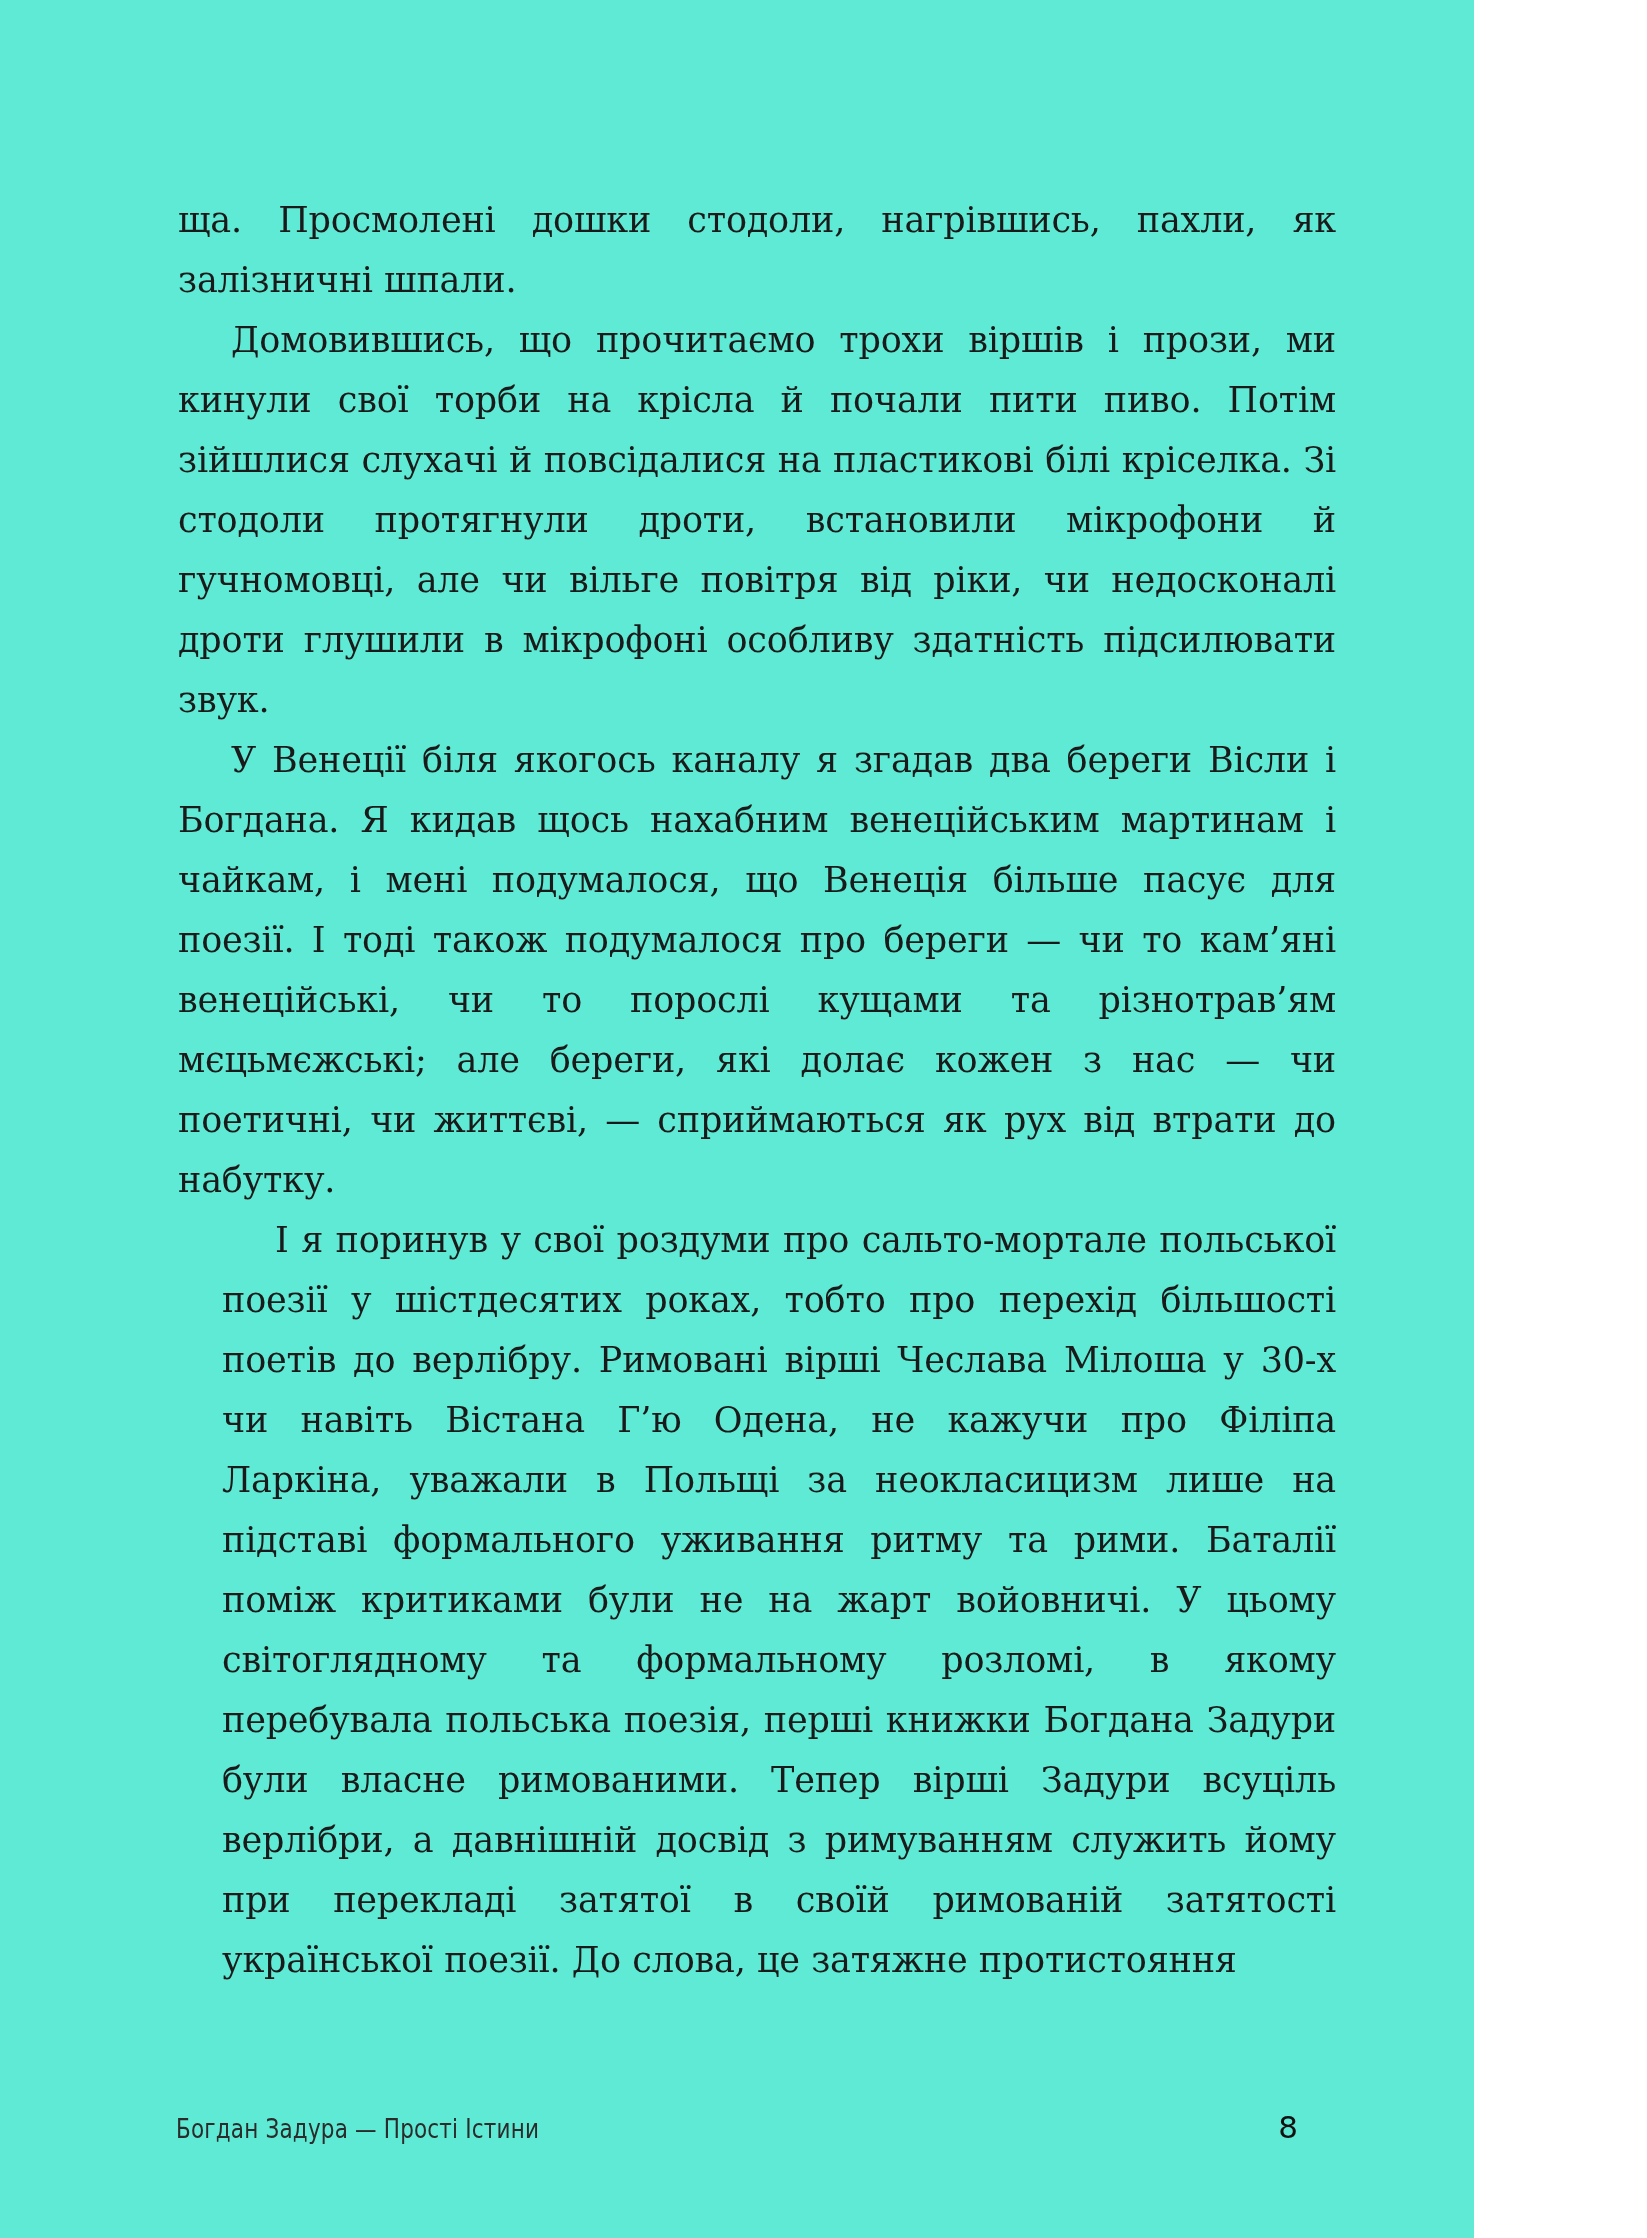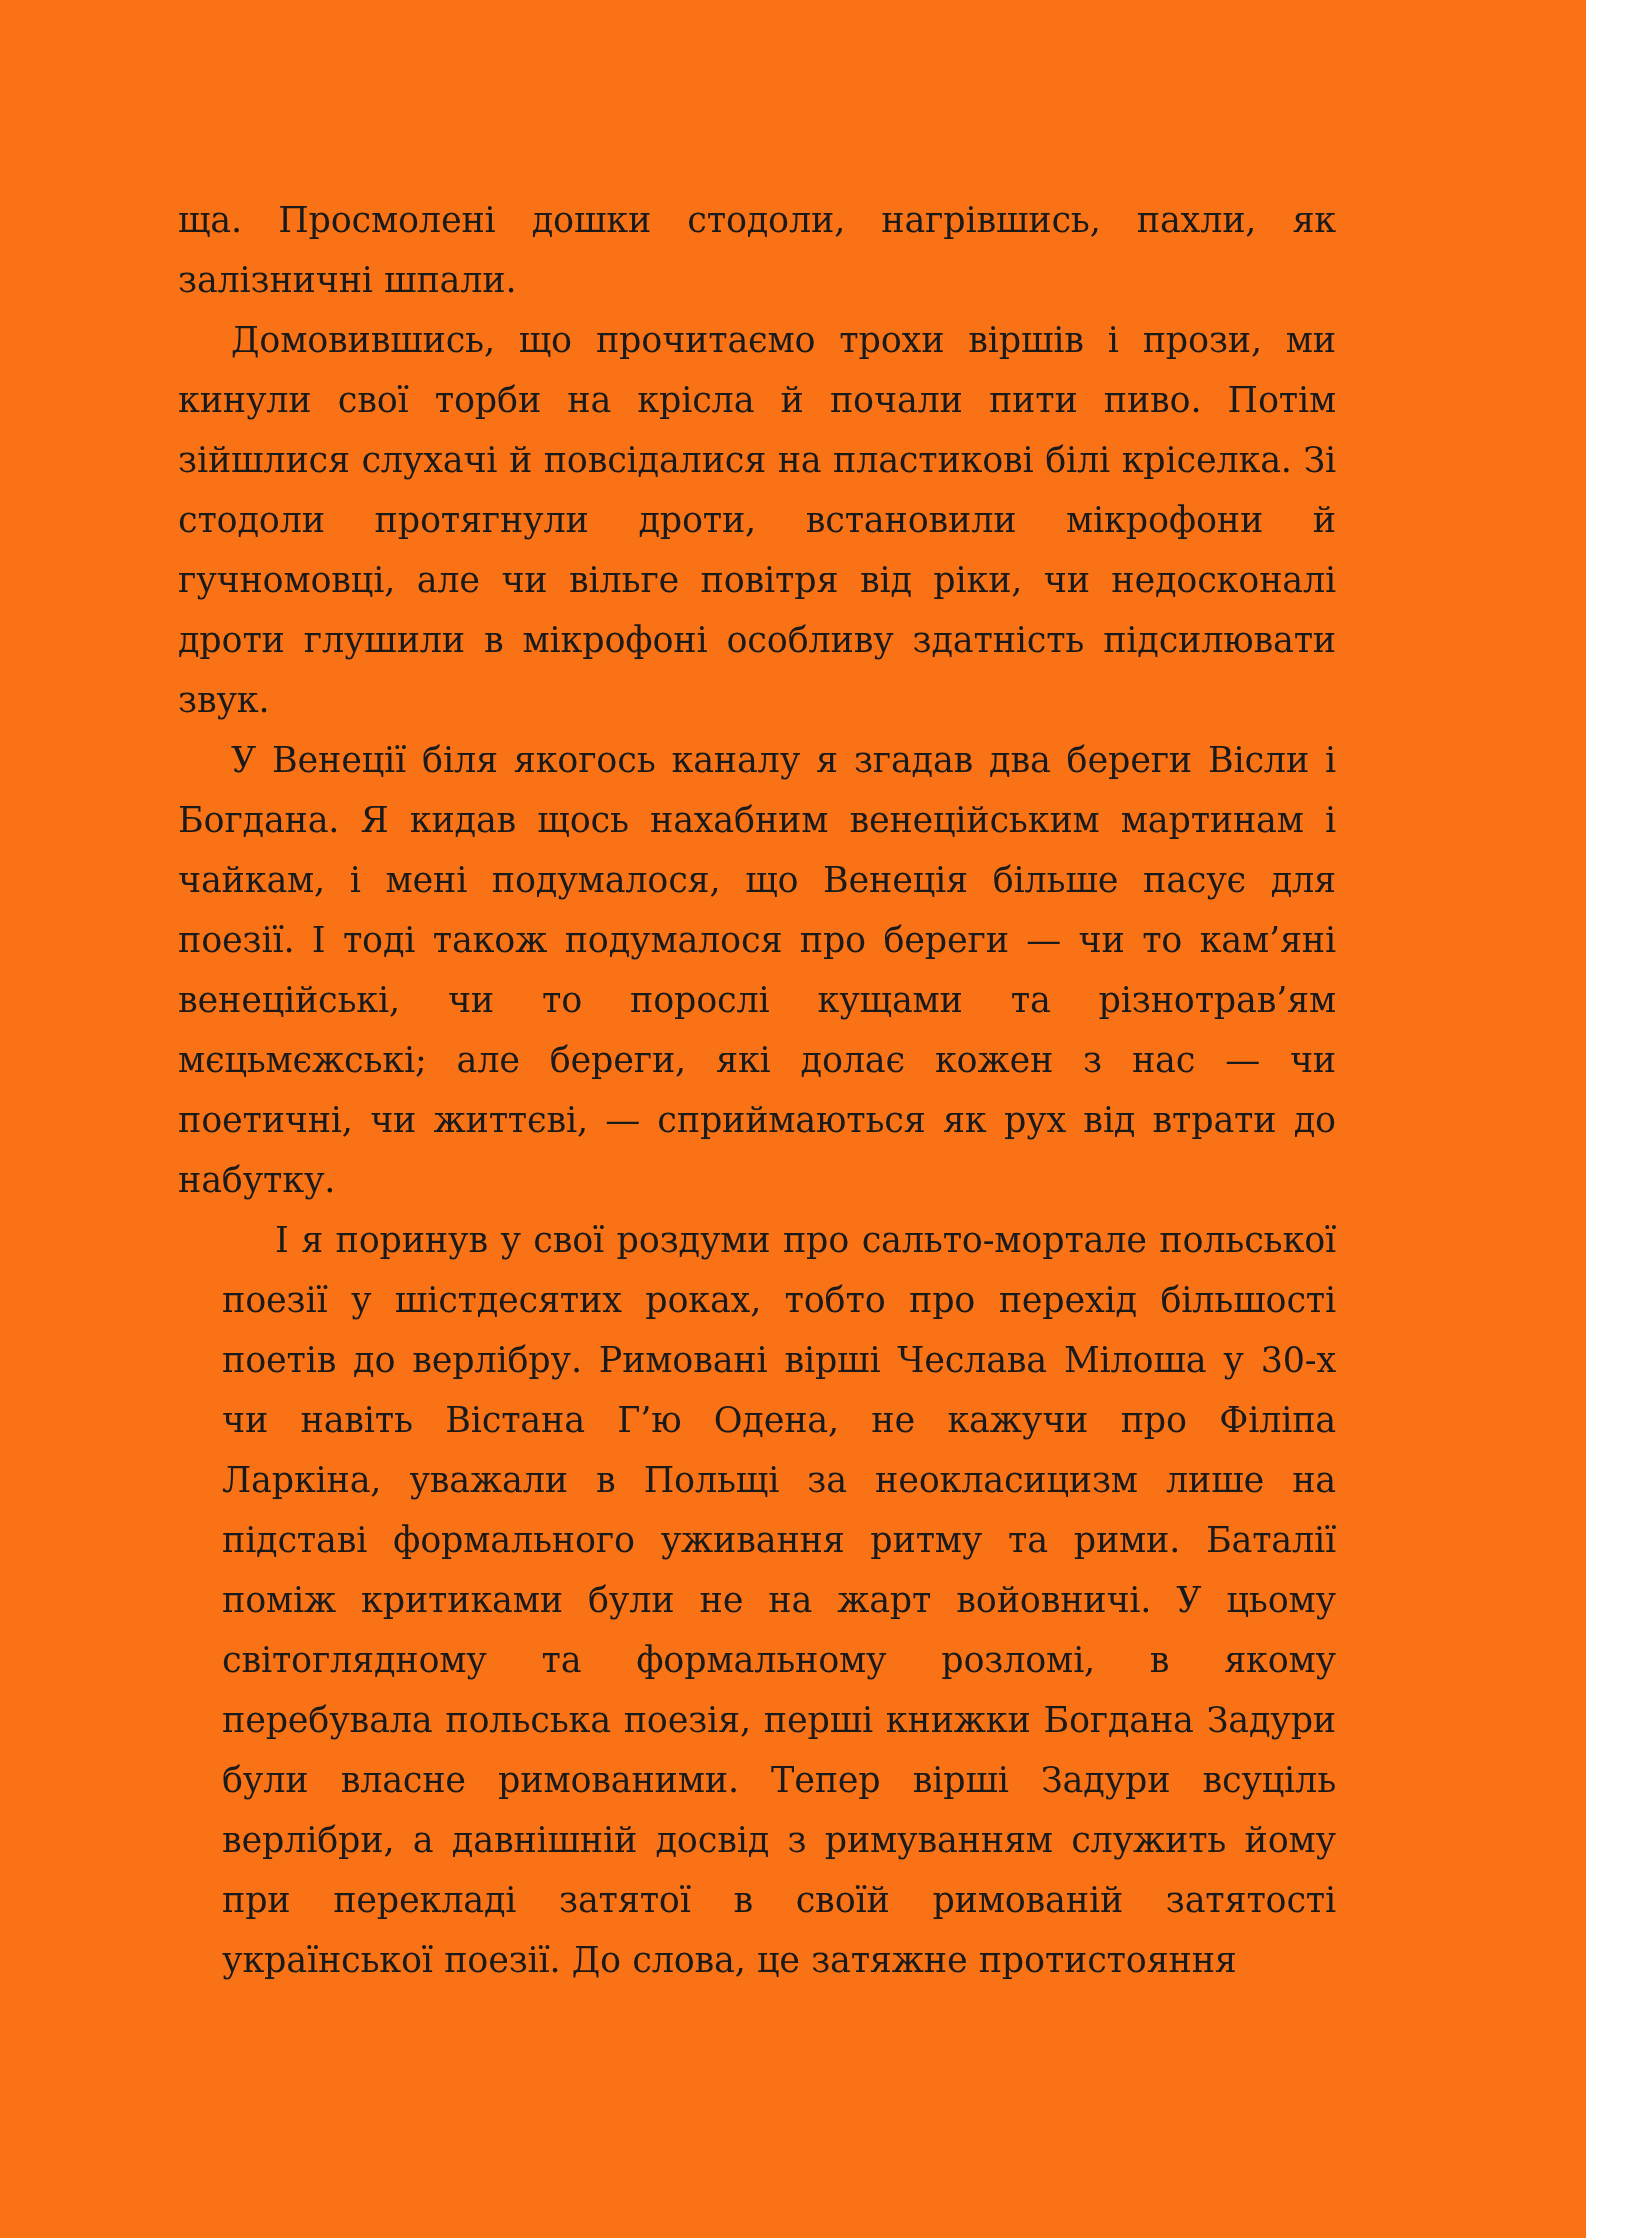--- a/index.html
+++ b/index.html
@@ -2,23 +2,23 @@
 <html style="font-size:13.7px"><head>
 <meta charset="utf-8">
 <style>
   html, body {
     margin: 0;
     padding: 0;
     background: #ffffff;
   }
   .page {
     position: relative;
-    width: 1586px;
+    width: 1474px;
     height: 2239px;
-    background: #f97316;
+    background: #5eead4;
     overflow: hidden;
     box-sizing: border-box;
   }
   .text-column {
     position: absolute;
     left: 178px;
     top: 190px;
     width: 1158px;
     font-family: "DejaVu Serif", "Liberation Serif", serif;
     font-size: 35px;
@@ -80,15 +80,19 @@
 
 <div class="page">
 
   <div class="text-column">
     <p class="para">ща. Просмолені дошки стодоли, нагрівшись, пахли, як залізничні шпали.</p>
     <p class="para indent">Домовившись, що прочитаємо трохи віршів і прози, ми кинули свої торби на крісла й почали пити пиво. Потім зійшлися слухачі й повсідалися на пластикові білі кріселка. Зі стодоли протягнули дроти, встановили мікрофони й гучномовці, але чи вільге повітря від ріки, чи недосконалі дроти глушили в мікрофоні особливу здатність підсилювати звук.</p>
     <p class="para indent">У Венеції біля якогось каналу я згадав два береги Вісли і Богдана. Я кидав щось нахабним венеційським мартинам і чайкам, і мені подумалося, що Венеція більше пасує для поезії. І тоді також подумалося про береги — чи то кам’яні венеційські, чи то порослі кущами та різнотрав’ям мєцьмєжські; але береги, які долає кожен з нас — чи поетичні, чи життєві, — сприймаються як рух від втрати до набутку.</p>
     <p class="para indent">І я поринув у свої роздуми про сальто-мортале польської поезії у шістдесятих роках, тобто про перехід більшості поетів до верлібру. Римовані вірші Чеслава Мілоша у 30-х чи навіть Вістана Г’ю Одена, не кажучи про Філіпа Ларкіна, уважали в Польщі за неокласицизм лише на підставі формального уживання ритму та рими. Баталії поміж критиками були не на жарт войовничі. У цьому світоглядному та формальному розломі, в якому перебувала польська поезія, перші книжки Богдана Задури були власне римованими. Тепер вірші Задури всуціль верлібри, а давнішній досвід з римуванням служить йому при перекладі затятої в своїй римованій затятості української поезії. До слова, це затяжне протистояння</p>
   </div>
 
+  <div class="footer">
+    <div class="footer-title">Богдан Задура — Прості Істини</div>
+    <div class="footer-pagenum">8</div>
+  </div>
 
 </div>
 
 
 </body></html>

